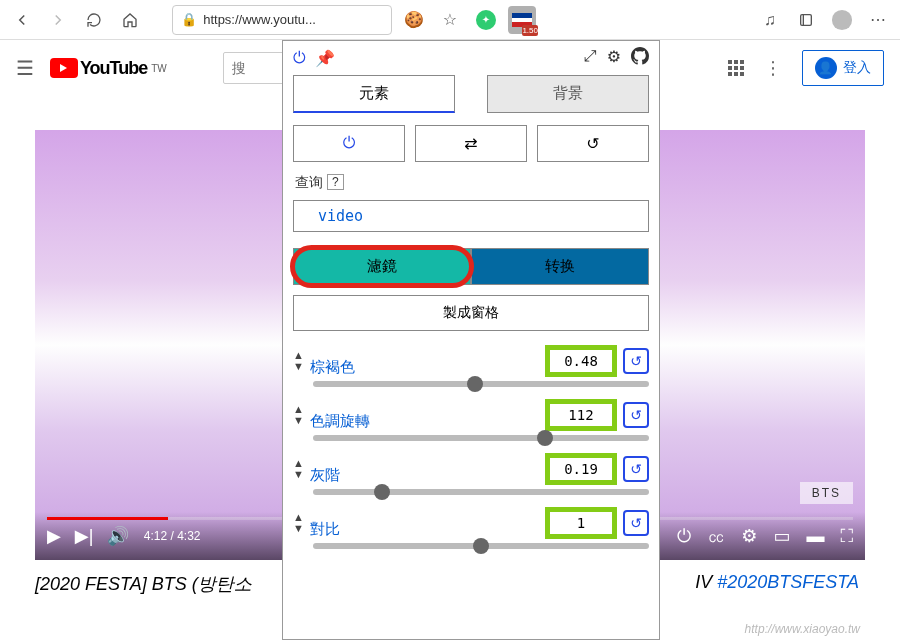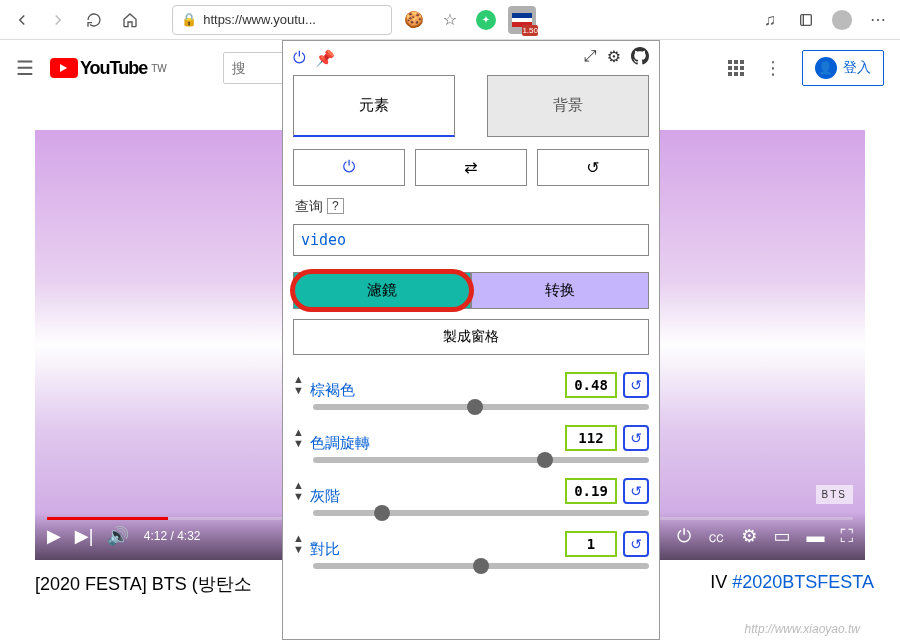--- a/index.html
+++ b/index.html
@@ -33,61 +33,61 @@
 .login-avatar { width: 22px; height: 22px; border-radius: 50%; background: #065fd4; display: flex; align-items: center; justify-content: center; color: #fff; font-size: 12px; }
 
 
 .video-area { position: absolute; top: 130px; left: 35px; right: 35px; height: 430px; background: linear-gradient(to bottom, #d4a5e8 0%, #e8d0f0 35%, #fefefe 50%, #e0c8ee 70%, #c89de0 100%); z-index: 0; }
 .video-controls { position: absolute; bottom: 0; left: 0; right: 0; height: 48px; display: flex; align-items: center; padding: 0 12px; gap: 14px; color: #fff; background: linear-gradient(to top, rgba(0,0,0,0.55), rgba(0,0,0,0)); }
 .progress-bar { position: absolute; bottom: 40px; left: 12px; right: 12px; height: 3px; background: rgba(255,255,255,0.3); }
 .progress-fill { height: 100%; width: 15%; background: #f00; }
 .vc-btn { cursor: pointer; font-size: 18px; }
 .vc-time { font-size: 12px; }
 .vc-right { margin-left: auto; display: flex; gap: 16px; align-items: center; }
-.bts-logo { position: absolute; right: 12px; bottom: 56px; font-size: 10px; background: rgba(255,255,255,0.6); padding: 4px 6px; color: #333; letter-spacing: 2px; }
-
-
-.video-title { position: absolute; top: 572px; left: 35px; right: 26px; font-size: 18px; color: #030303; z-index: 0; white-space: nowrap; }
+.bts-logo { position: absolute; right: 12px; bottom: 56px; font-size: 12px; background: rgba(255,255,255,0.6); padding: 4px 12px; color: #333; letter-spacing: 2px; }
+
+
+.video-title { position: absolute; top: 572px; left: 35px; right: 41px; font-size: 18px; color: #030303; z-index: 0; white-space: nowrap; font-style: italic; }
 .video-title .left-t { }
 .video-title .right-t { float: right; }
 .hashtag { color: #065fd4; }
 
 
 .ext-popup { position: absolute; top: 40px; left: 282px; width: 378px; height: 600px; background: #fff; border: 1px solid #999; z-index: 10; overflow: hidden; }
 .ext-top { height: 34px; display: flex; align-items: center; padding: 0 10px; gap: 10px; }
 .ext-top-right { margin-left: auto; display: flex; gap: 10px; }
 .ic-btn { cursor: pointer; color: #333; font-size: 16px; }
 .power-blue { color: #2548e6; }
 
 .tabs { display: flex; margin: 0 10px; }
-.tab { flex: 1; text-align: center; padding: 20px 0; font-size: 15px; border: 1px solid #888; background: #e8e8e8; cursor: pointer; }
+.tab { flex: 1; text-align: center; padding: 8px 0; font-size: 15px; border: 1px solid #888; background: #e8e8e8; cursor: pointer; }
 .tab.active { background: #fff; border-bottom: 2px solid #2548e6; color: #000; }
 .tab:not(.active) { color: #555; margin-left: 32px; }
 
 .action-row { display: flex; gap: 10px; margin: 12px 10px; }
 .act-btn { flex: 1; border: 1px solid #888; padding: 8px 0; text-align: center; cursor: pointer; background: #fff; font-size: 16px; }
 .act-btn .power-blue { color: #2548e6; }
 
 .query-label { margin: 6px 12px 4px; font-size: 14px; color: #333; display: flex; align-items: flex-start; gap: 4px; }
 .help-box { border: 1px solid #999; padding: 0 4px; font-size: 12px; cursor: pointer; }
-.query-input { margin: 4px 10px; width: calc(100% - 20px); border: 1px solid #888; padding: 6px 7px; font-family: monospace; font-size: 15px; color: #065fd4; }
+.query-input { margin: 4px 10px; width: calc(100% - 20px); border: 1px solid #888; padding: 6px 24px; font-family: monospace; font-size: 15px; color: #065fd4; }
 
 .subtabs { display: flex; margin: 12px 10px 0; }
-.subtab { flex: 1; text-align: center; padding: 8px 0; font-size: 15px; border: 1px solid #888; background: #c4b5fd; cursor: pointer; }
+.subtab { flex: 1; text-align: center; padding: 8px 0; font-size: 15px; border: 1px solid #888; background: #0369a1; cursor: pointer; }
 .subtab.active { background: #14b8a6; }
 .filter-highlight { position: relative; }
 .filter-highlight::before { content: ""; position: absolute; inset: -4px; border: 5px solid #e1251b; border-radius: 24px; pointer-events: none; }
 
 .grid-btn { margin: 10px 10px 14px; border: 1px solid #888; padding: 8px 0; text-align: center; cursor: pointer; font-size: 14px; }
 
 .filter-row { margin: 6px 10px 12px; }
 .filter-head { display: flex; align-items: center; gap: 6px; }
 .arrows { display: flex; flex-direction: column; gap: 0px; color: #444; font-size: 11px; line-height: 11px; cursor: pointer; }
 .filter-name { color: #065fd4; font-size: 15px; flex: 1; cursor: pointer; margin-top: 12px; }
-.filter-val { border: 2px solid #84cc16; padding: 3px 6px; font-family: monospace; font-size: 14px; width: 52px; text-align: center; font-weight: bold; }
+.filter-val { border: 5px solid #84cc16; padding: 3px 6px; font-family: monospace; font-size: 14px; width: 72px; text-align: center; }
 .reset-btn { border: 2px solid #2548e6; color: #2548e6; border-radius: 4px; width: 26px; height: 26px; display: flex; align-items: center; justify-content: center; cursor: pointer; font-size: 14px; }
 .slider-wrap { display: flex; align-items: center; gap: 6px; margin-top: 4px; }
 .slider { flex: 1; -webkit-appearance: none; height: 6px; background: #bbb; border-radius: 3px; outline: none; }
 .slider::-webkit-slider-thumb { -webkit-appearance: none; width: 16px; height: 16px; border-radius: 50%; background: #666; cursor: pointer; }
 
 .watermark { position: absolute; bottom: 4px; right: 40px; font-size: 12px; color: #bbb; font-style: italic; z-index: 0; }
 </style>
 </head>
 <body>
 

